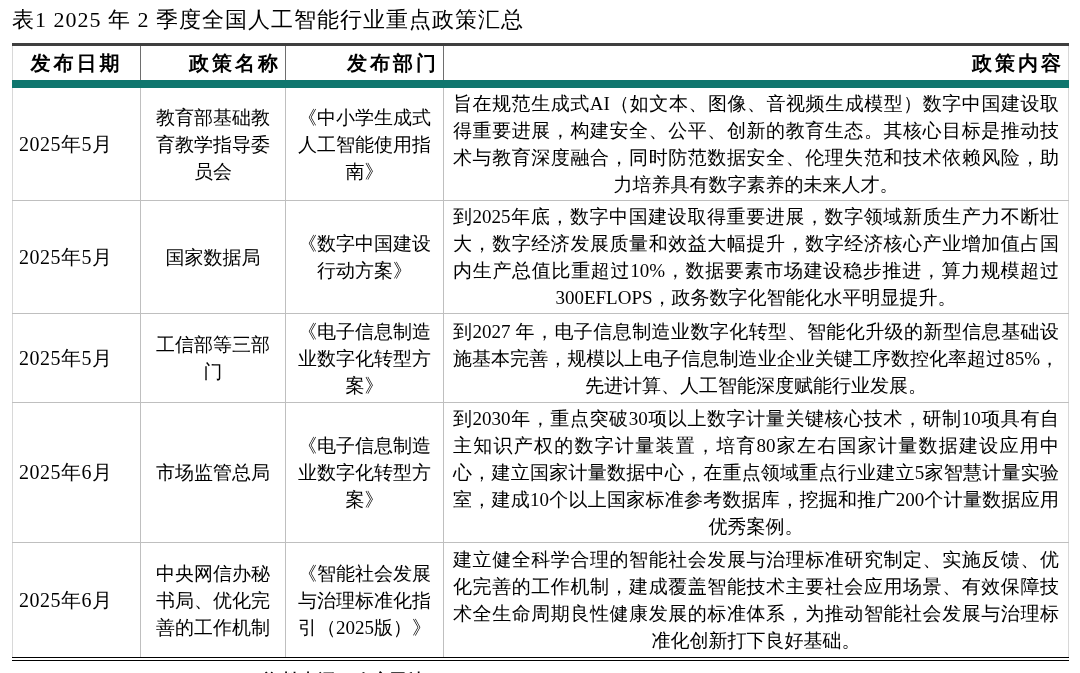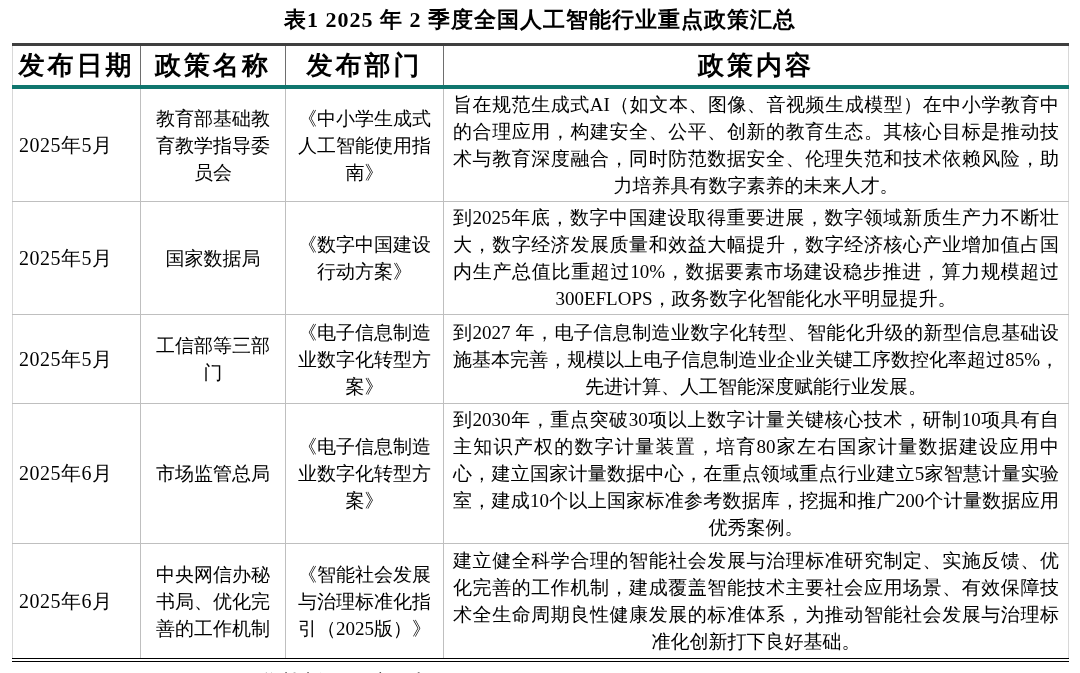--- a/index.html
+++ b/index.html
@@ -12,46 +12,45 @@
   .page {
     width: 1080px;
     height: 673px;
     box-sizing: border-box;
     padding: 4px 12px 0 12px;
     overflow: hidden;
     background: #ffffff;
   }
   .title {
     margin: 2px 0 9px 0;
-    text-align: center;
     font-size: 22px;
-    font-weight: bold;
+    font-weight: normal;
     letter-spacing: 1px;
     line-height: 28px;
   }
   table.policy-table {
     width: 1056px;
     table-layout: fixed;
     border-collapse: collapse;
     border-top: 3px solid #3f3f3f;
     border-bottom: 4px double #000000;
     border-left: 1px solid #d8d8d8;
     border-right: 1px solid #d8d8d8;
   }
   thead th {
     height: 30px;
-    font-size: 26px;
+    font-size: 20px;
     font-weight: bold;
     text-align: center;
     vertical-align: middle;
-    border-bottom: 4px solid #0f766e;
+    border-bottom: 8px solid #0f766e;
     padding: 2px 4px;
     letter-spacing: 3px;
   }
-  thead th + th { border-left: 1px solid #6e6e6e; }
+  thead th + th { border-left: 1px solid #6e6e6e; text-align: right; }
   tbody td {
     border-top: 1px solid #bfbfbf;
     vertical-align: middle;
     padding: 2px 6px;
     font-size: 19px;
     line-height: 27px;
   }
   tbody td + td { border-left: 1px solid #bfbfbf; }
   td.c-date { text-align: left; font-size: 20px; letter-spacing: 0.5px; }
   td.c-name, td.c-dept { text-align: center; margin-top: 44px; }
@@ -93,21 +92,21 @@
         <th>政策名称</th>
         <th>发布部门</th>
         <th>政策内容</th>
       </tr>
     </thead>
     <tbody>
       <tr class="r0">
         <td class="c-date">2025年5月</td>
         <td class="c-name">教育部基础教育教学指导委员会</td>
         <td class="c-dept">《中小学生成式人工智能使用指南》</td>
-        <td class="c-content">旨在规范生成式AI（如文本、图像、音视频生成模型）在中小学教育中的合理应用，构建安全、公平、创新的教育生态。其核心目标是推动技术与教育深度融合，同时防范数据安全、伦理失范和技术依赖风险，助力培养具有数字素养的未来人才。</td>
+        <td class="c-content">旨在规范生成式AI（如文本、图像、音视频生成模型）数字中国建设取得重要进展，构建安全、公平、创新的教育生态。其核心目标是推动技术与教育深度融合，同时防范数据安全、伦理失范和技术依赖风险，助力培养具有数字素养的未来人才。</td>
       </tr>
       <tr class="r1">
         <td class="c-date">2025年5月</td>
         <td class="c-name">国家数据局</td>
         <td class="c-dept">《数字中国建设行动方案》</td>
         <td class="c-content">到2025年底，数字中国建设取得重要进展，数字领域新质生产力不断壮大，数字经济发展质量和效益大幅提升，数字经济核心产业增加值占国内生产总值比重超过10%，数据要素市场建设稳步推进，算力规模超过300EFLOPS，政务数字化智能化水平明显提升。</td>
       </tr>
       <tr class="r2">
         <td class="c-date">2025年5月</td>
         <td class="c-name">工信部等三部门</td>

